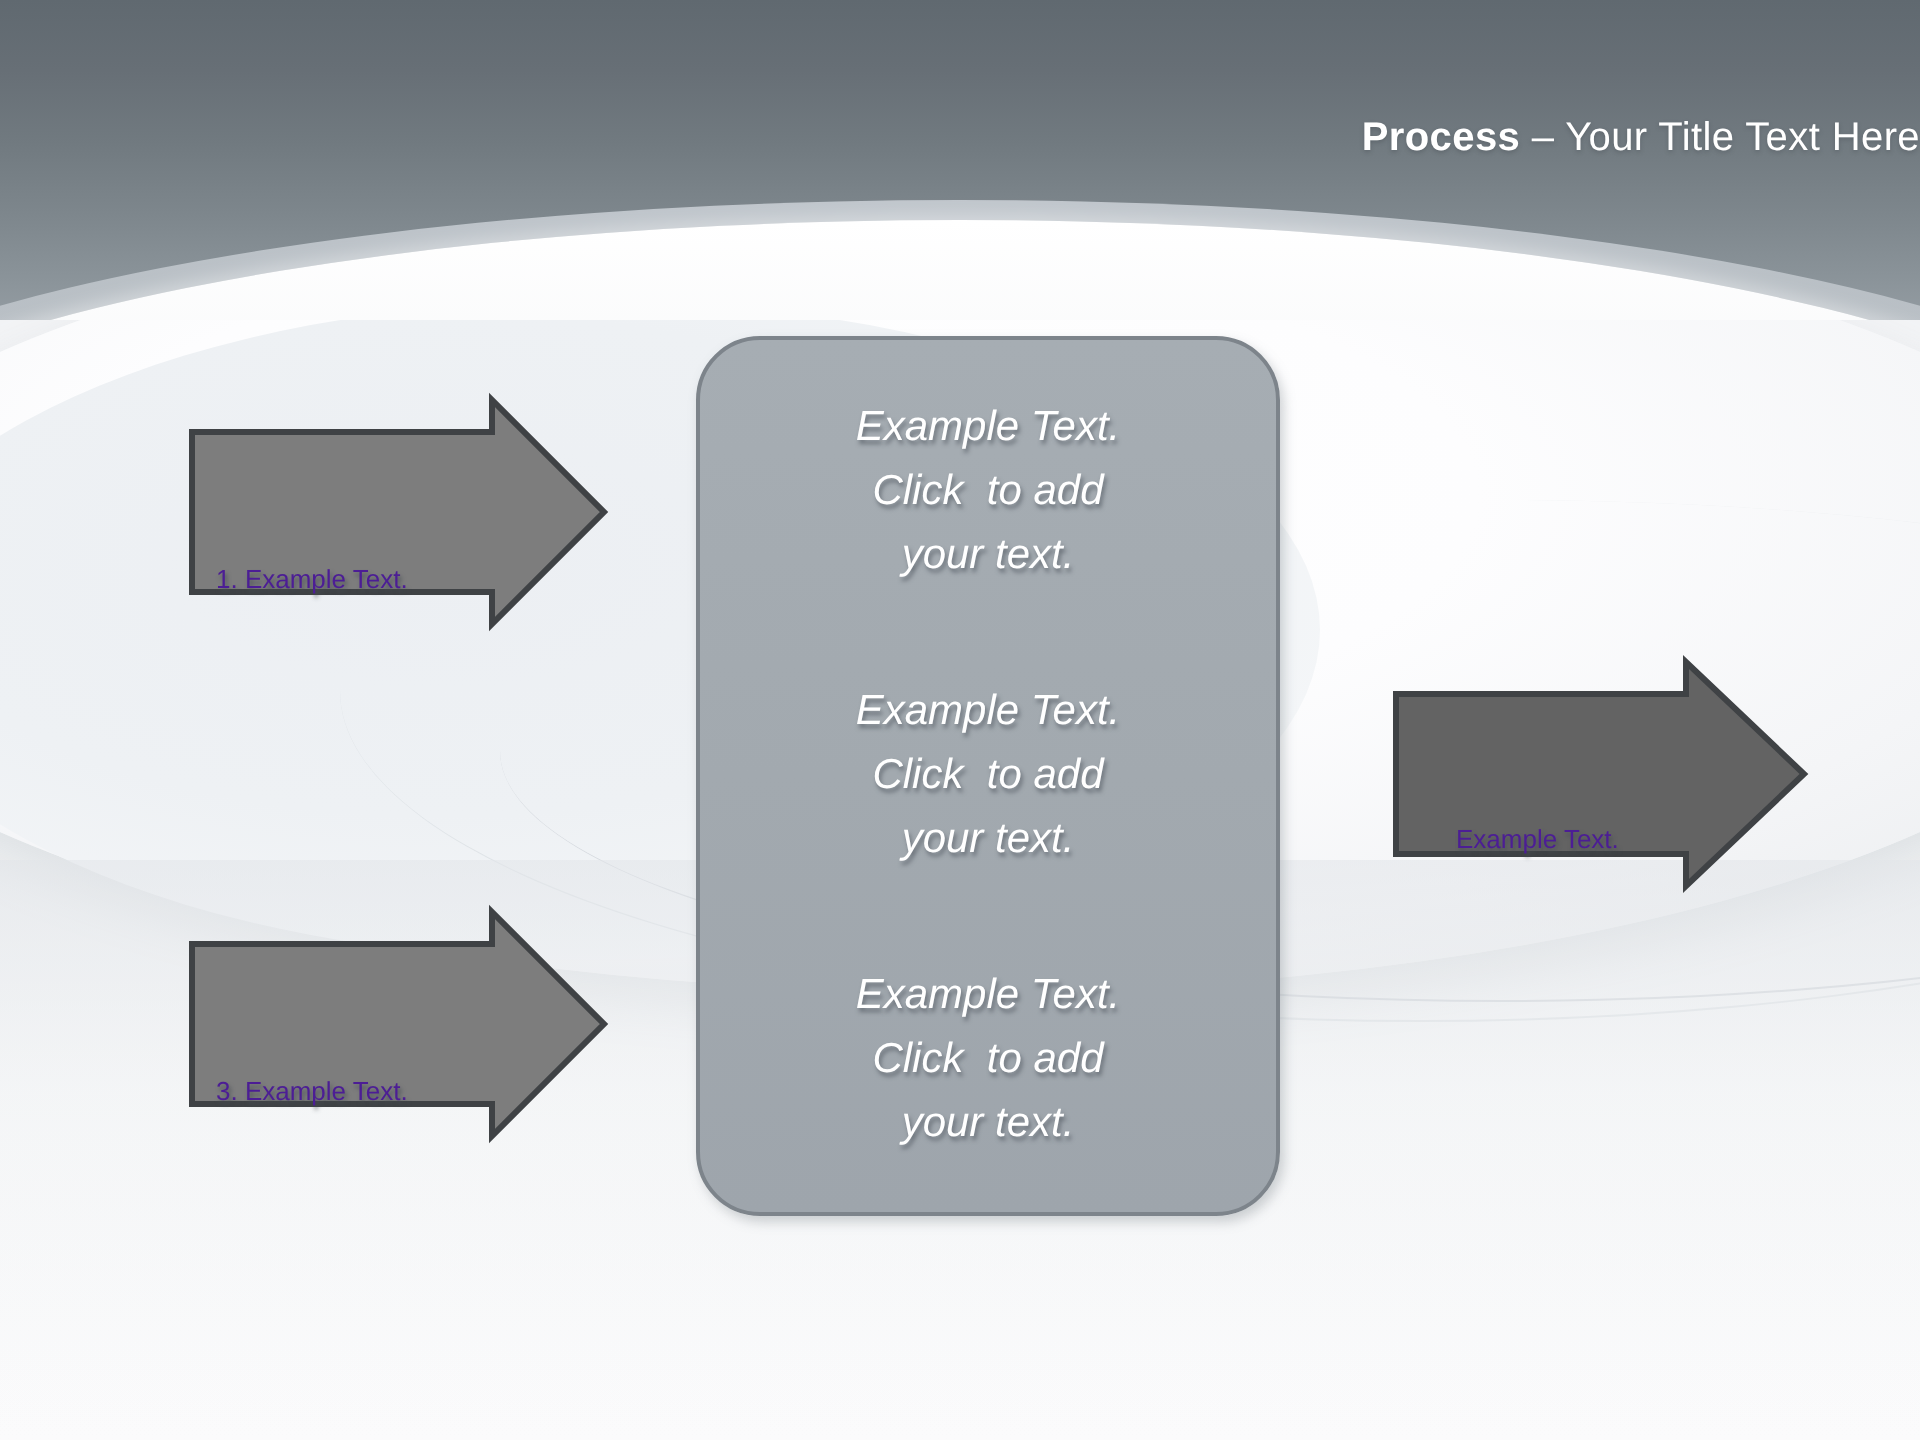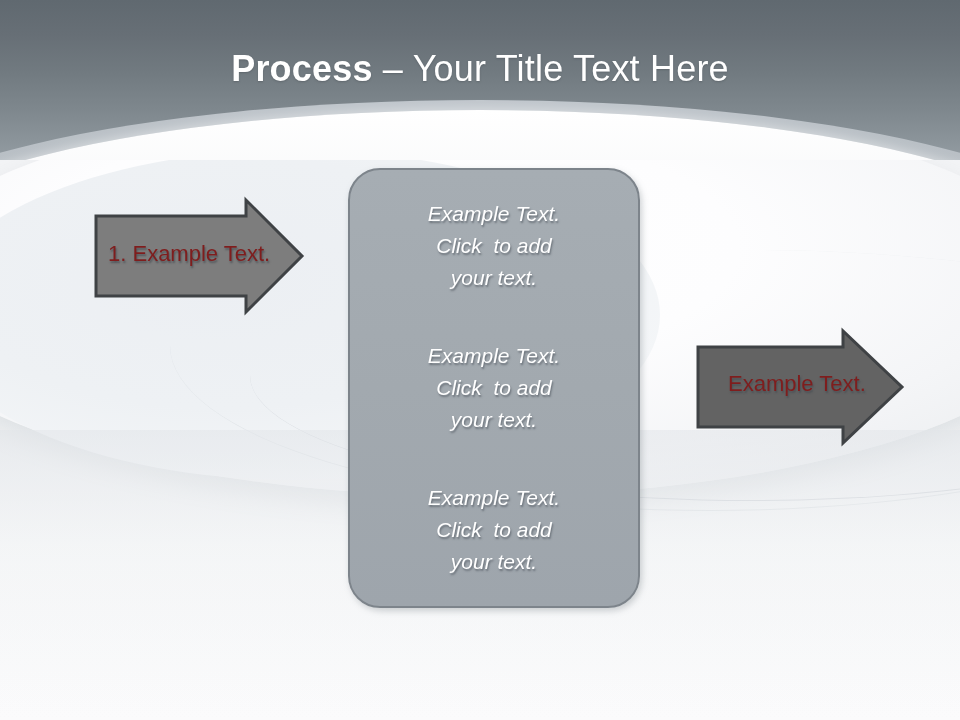--- a/index.html
+++ b/index.html
@@ -131,23 +131,23 @@
     height: 300px;
     border-radius: 50%;
     background: linear-gradient(180deg, rgba(196,202,208,0.95) 0%, rgba(214,219,224,0.5) 30%, rgba(255,255,255,0) 60%);
   }
 
   .slide-title {
     position: absolute;
     left: 0;
     top: 49px;
     width: 960px;
-    text-align: center;
+    text-align: right;
     color: #ffffff;
-    font-size: 36px;
+    font-size: 20px;
     line-height: 40px;
     letter-spacing: 0.2px;
     white-space: nowrap;
     text-shadow: 0 1px 2px rgba(60,66,72,0.35);
   }
   .slide-title .t-bold { font-weight: bold; }
   .slide-title .t-rest { font-weight: normal; }
 
   
   .center-box {
@@ -179,26 +179,27 @@
   }
   .cb-line { display: block; white-space: pre; }
 
   
   .arrow {
     position: absolute;
   }
   .arrow svg { display: block; overflow: visible; }
   .arrow-label {
     position: absolute;
-    color: #7f1d1d;
-    font-size: 22px;
+    color: #4c1d95;
+    font-size: 13px;
     line-height: 20px;
     white-space: nowrap;
     text-shadow: 1px 2px 2px rgba(70,76,82,0.8);
     pointer-events: none;
+    margin-top: 36px;
   }
 
   
   #arrow-1 { left: 94px; top: 196px; }
   #arrow-2 { left: 94px; top: 323px; }
   #arrow-3 { left: 94px; top: 452px; }
   #arrow-out { left: 696px; top: 328px; }
 
   #arrow-1 .arrow-label,
   #arrow-2 .arrow-label,
@@ -251,20 +252,26 @@
   </div>
 
   <div class="arrow" id="arrow-1">
     <svg width="212" height="120" viewBox="0 0 212 120">
       <polygon points="2,20 152,20 152,4 208,60 152,116 152,100 2,100" fill="#7d7d7d" stroke="#3f4245" stroke-width="3" stroke-linejoin="miter"></polygon>
     </svg>
     <span class="arrow-label">1. Example Text.</span>
   </div>
 
 
+  <div class="arrow" id="arrow-3">
+    <svg width="212" height="120" viewBox="0 0 212 120">
+      <polygon points="2,20 152,20 152,4 208,60 152,116 152,100 2,100" fill="#7d7d7d" stroke="#3f4245" stroke-width="3" stroke-linejoin="miter"></polygon>
+    </svg>
+    <span class="arrow-label">3. Example Text.</span>
+  </div>
 
   <div class="arrow" id="arrow-out">
     <svg width="210" height="118" viewBox="0 0 210 118">
       <polygon points="2,19 147,19 147,3 206,59 147,115 147,99 2,99" fill="#636363" stroke="#3f4245" stroke-width="3" stroke-linejoin="miter"></polygon>
     </svg>
     <span class="arrow-label">Example Text.</span>
   </div>
 
 </div>
 

